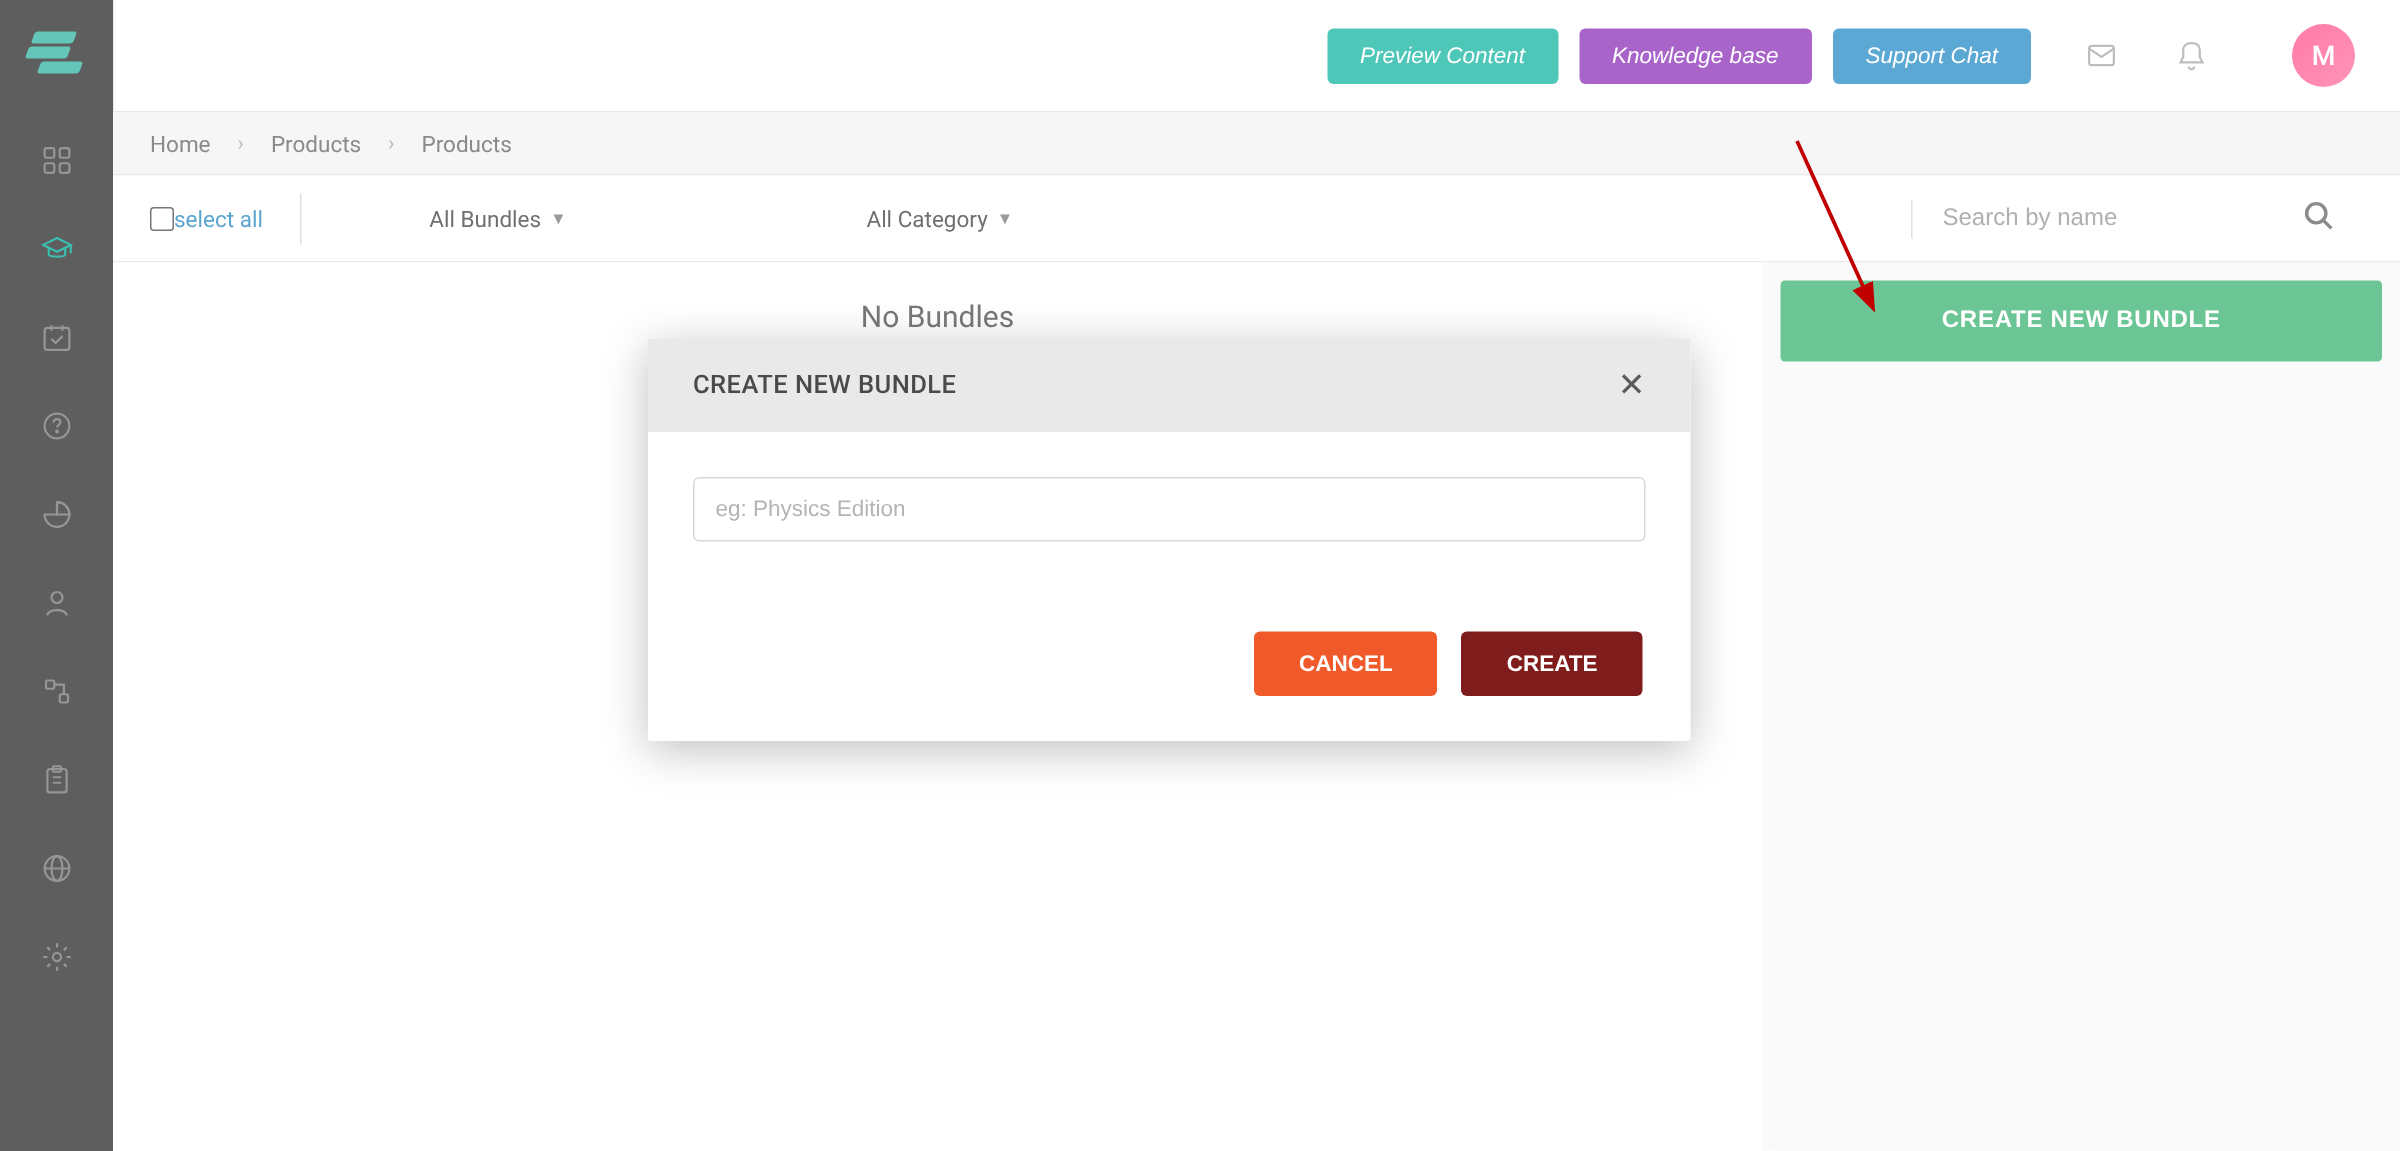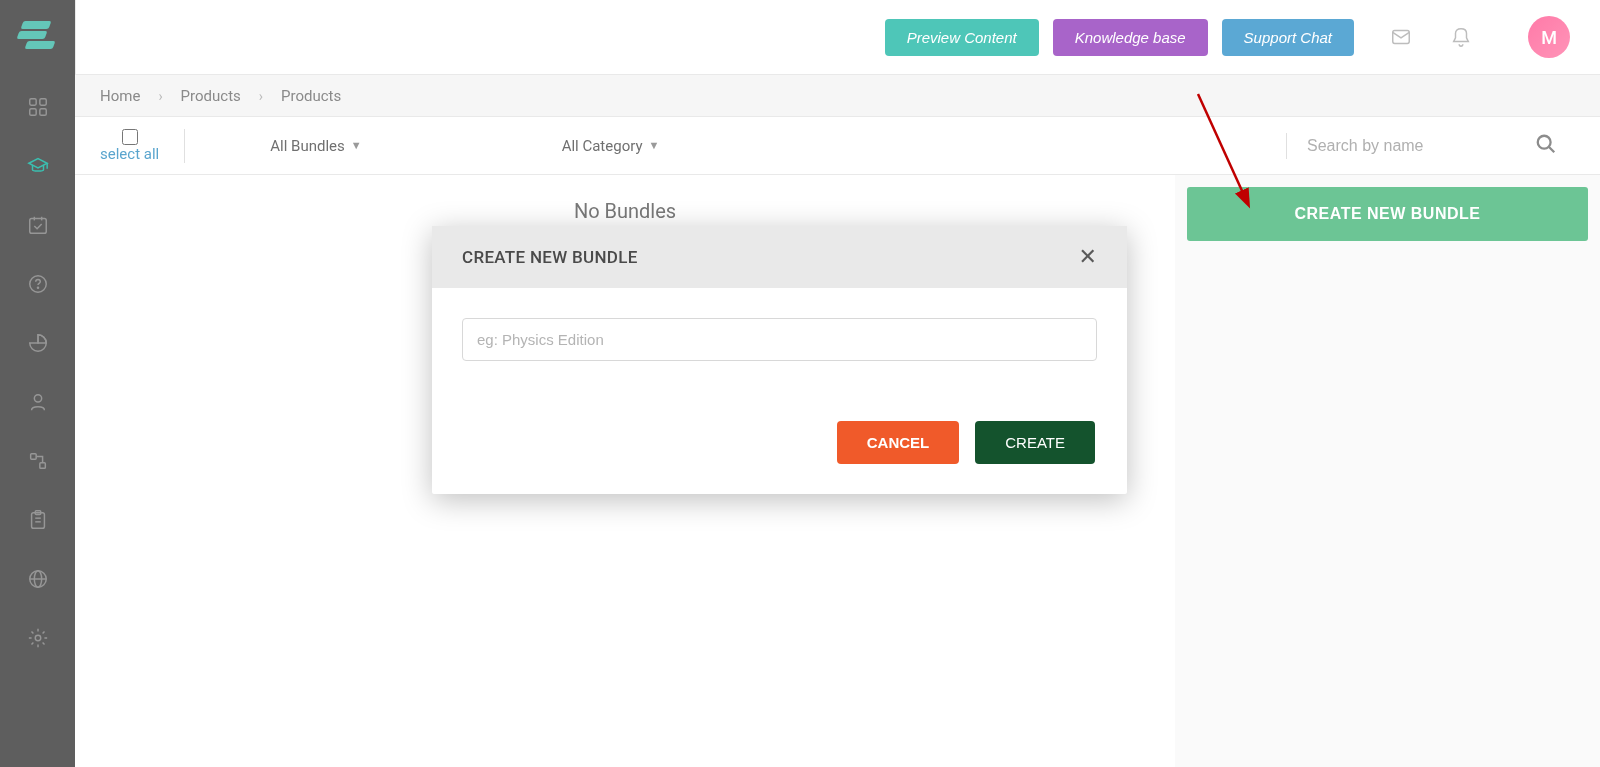--- a/index.html
+++ b/index.html
@@ -23,26 +23,26 @@
 .btn-blue { background: #5ba8d4; }
 .topbar .icon-btn { width: 26px; height: 26px; display:flex; align-items:center; justify-content:center; cursor:pointer; color:#bdbdbd; margin-left:20px;}
 .topbar .icon-btn svg { width:22px; height:22px; stroke:currentColor; fill:none; stroke-width:1.6;}
 .avatar { width: 42px; height: 42px; border-radius: 50%; background: linear-gradient(135deg,#ff7aa8,#ff94b8); color:#fff; display:flex; align-items:center; justify-content:center; font-size:18px; font-weight:500; margin-left:40px; cursor:pointer;}
 
 .breadcrumb { position: absolute; top: 75px; left: 75px; right: 0; height: 42px; background: #f6f6f6; border-bottom: 1px solid #e9e9e9; display: flex; align-items: center; padding: 0 25px; gap: 18px; color: #8a8a8a; font-size: 15px; }
 .breadcrumb a { color:#8a8a8a; text-decoration:none; cursor:pointer;}
 .breadcrumb .chev { font-size: 14px; color:#bbb;}
 
 .filterbar { position: absolute; top: 117px; left: 75px; right: 0; height: 58px; background: #fff; border-bottom: 1px solid #e9e9e9; display: flex; align-items: center; padding: 0 25px;}
-.filterbar .selectall { display:flex; align-items:center; color:#5aa5ce; font-size:15px; cursor:pointer;flex-direction:column;}
+.filterbar .selectall { display:flex; align-items:center; color:#5aa5ce; font-size:15px; cursor:pointer;}
 .filterbar .selectall input { width:16px; height:16px; cursor:pointer;}
 .filterbar .divider { width:1px; height:34px; background:#e0e0e0; margin:0 25px;}
 .filterbar .dropdown { flex:0 0 auto; color:#707070; font-size:15px; cursor:pointer; display:flex; align-items:center; gap:6px; padding:0 60px;}
 .filterbar .dropdown .caret { font-size:11px; color:#9a9a9a;}
-.filterbar .searchwrap { display:flex; align-items:center; margin-left:auto; gap:8px; padding-right:18px; border-left:1px solid #e0e0e0; padding-left:20px;}
+.filterbar .searchwrap { display:flex; align-items:center; margin-left:auto; gap:20px; padding-right:18px; border-left:1px solid #e0e0e0; padding-left:20px;}
 .filterbar .searchwrap input { border:none; outline:none; font-size:16px; color:#666; width:220px;}
 .filterbar .searchwrap input::placeholder { color:#b0b0b0;}
 .filterbar .searchwrap .searchicon { color:#8c8c8c; cursor:pointer;}
 .filterbar .searchwrap .searchicon svg { width:22px; height:22px; stroke:currentColor; fill:none; stroke-width:2.5;}
 
 .content { position:absolute; top:175px; left:75px; right:0; bottom:0; background:#fafafa;}
 .mainzone { position:absolute; left:0; right:425px; top:0; bottom:0; background:#fff;}
 .nobundles { text-align:center; color:#787878; font-size:20px; padding-top:24px;}
 .rightzone { position:absolute; right:0; top:0; width:425px; bottom:0; padding:12px; background:#fafafa;}
 .createbtn { width:100%; padding:18px; background:#6cc595; color:#fff; border:none; border-radius:3px; font-size:16px; font-weight:600; letter-spacing:0.5px; cursor:pointer;}
@@ -52,21 +52,21 @@
 .modal { position: absolute; top: 226px; left: 432px; width: 695px; background: #fff; border-radius: 2px; box-shadow: 0 6px 30px rgba(0,0,0,0.25); z-index: 20;}
 .modal-header { background:#e9e9e9; padding:18px 30px; display:flex; align-items:center; justify-content:space-between;}
 .modal-header h3 { font-size:17px; font-weight:500; color:#4a4a4a; letter-spacing:0.3px;}
 .modal-header .close { font-size:22px; color:#5a5a5a; cursor:pointer; background:none; border:none;}
 .modal-body { padding:30px;}
 .modal-body label { display:block; font-size:16px; color:#555; margin-bottom:10px;}
 .modal-body input { width:100%; padding:12px 14px; border:1px solid #d8d8d8; border-radius:4px; font-size:15px; outline:none;}
 .modal-body input::placeholder { color:#b4b4b4; }
 .modal-footer { padding: 0 32px 30px; display:flex; justify-content:flex-end; gap:16px; margin-top:30px;}
 .btn-cancel { background:#f05a2a; color:#fff; padding:13px 30px; border:none; border-radius:4px; font-size:15px; font-weight:600; cursor:pointer;}
-.btn-create { background:#14532d; color:#fff; padding:13px 30px; border:none; border-radius:4px; font-size:15px; font-weight:400; cursor:pointer;}
+.btn-create { background:#7f1d1d; color:#fff; padding:13px 30px; border:none; border-radius:4px; font-size:15px; font-weight:700; cursor:pointer;}
 </style>
 </head>
 <body>
 
 <div class="sidebar">
   <div class="logo">
     <div></div>
       <div></div>
       <div></div>
   </div>

